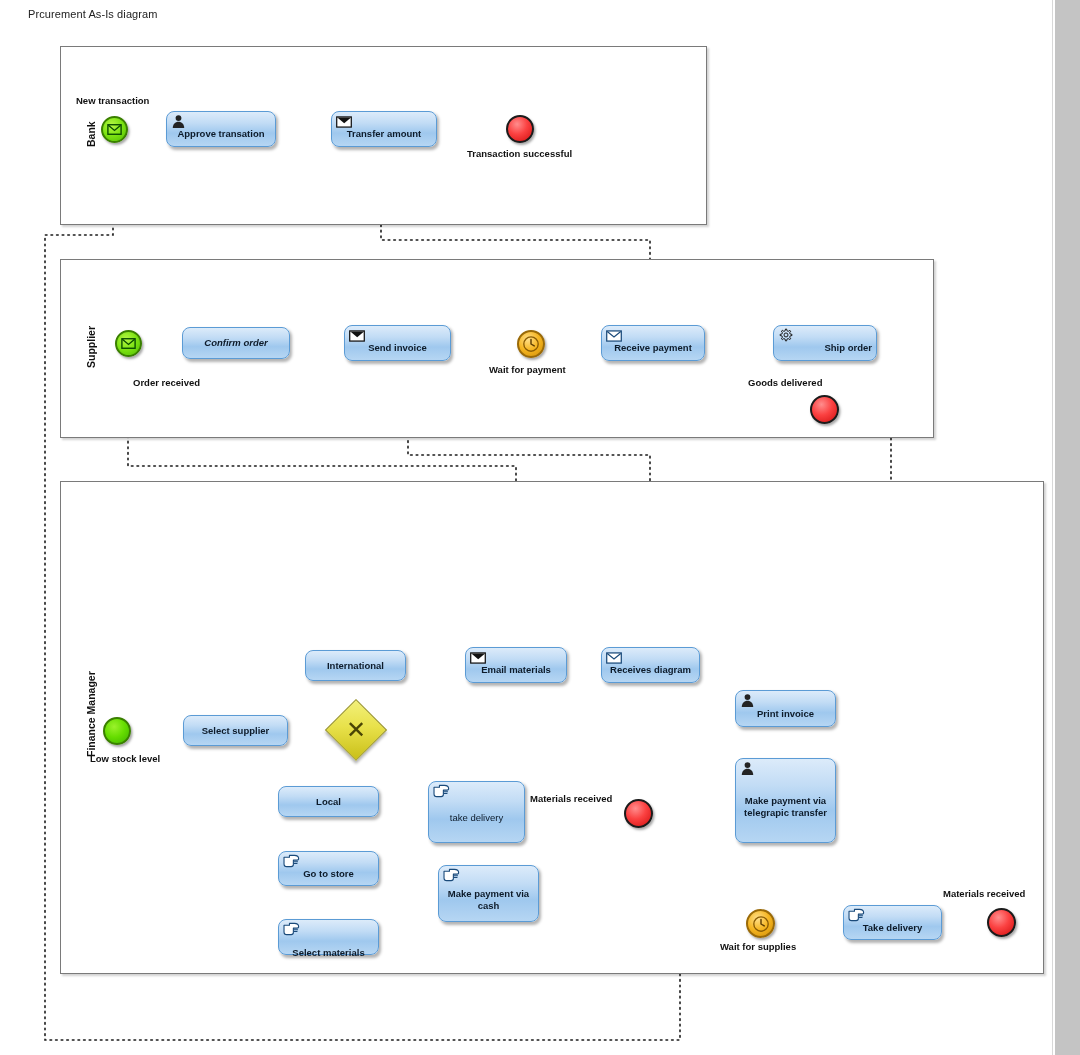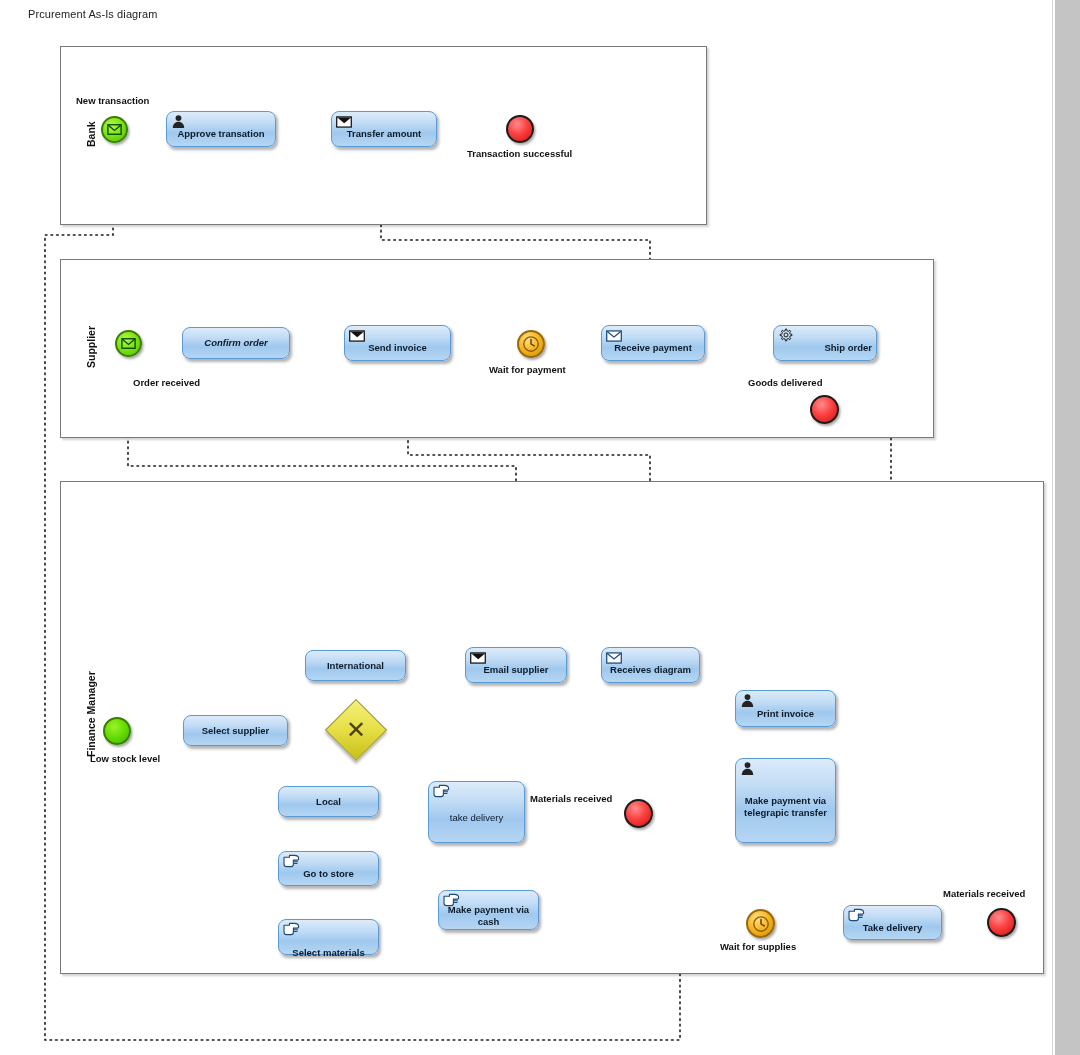--- a/index.html
+++ b/index.html
@@ -276,21 +276,21 @@
     <span class="tlabel">Local</span>
   </div>
 
   <div class="task short" style="left:465px;top:647px;width:102px;height:36px;">
     <span class="ticon">
       <svg width="16" height="12" viewBox="0 0 18 13">
         <rect x="0.8" y="0.8" width="16.4" height="11.4" fill="#ffffff" stroke="#111" stroke-width="1.4"></rect>
         <path d="M1.5,1.5 L17,1.5 L9.2,8 z" fill="#111"></path>
       </svg>
     </span>
-    <span class="tlabel">Email supplier</span>
+    <span class="tlabel">Email materials</span>
   </div>
 
   <div class="task short" style="left:601px;top:647px;width:99px;height:36px;">
     <span class="ticon">
       <svg width="16" height="12" viewBox="0 0 18 13">
         <rect x="0.8" y="0.8" width="16.4" height="11.4" fill="#ffffff" stroke="#1a4a7a" stroke-width="1.4"></rect>
         <path d="M1.4,1.4 L9,7.6 L16.6,1.4" fill="none" stroke="#1a4a7a" stroke-width="1.3"></path>
       </svg>
     </span>
     <span class="tlabel">Receives diagram</span>
@@ -356,21 +356,21 @@
       <svg width="17" height="14" viewBox="0 0 20 16">
         <path d="M1.2,6.4 L1.2,3.6 L7.6,3.6 L7.6,1.4 L13.4,1.4 C16.6,1.4 18.4,3.2 18.4,5.4
                  C18.4,6.4 17.6,7 16.6,7 L12.2,7 L12.2,12.2 C12.2,13.6 11.2,14.6 9.6,14.6
                  L4.4,14.6 C2.6,14.6 1.2,13.2 1.2,11.4 z" fill="#ffffff" stroke="#1a4a7a" stroke-width="1.3" stroke-linejoin="round"></path>
         <path d="M12.6,9 L17.6,9 M12.6,11 L17,11" stroke="#1a4a7a" stroke-width="1.2"></path>
       </svg>
     </span>
     <span class="tlabel">Select materials</span>
   </div>
 
-  <div class="task tall" style="left:438px;top:890px;width:101px;height:40px;">
+  <div class="task tall" style="left:438px;top:865px;width:101px;height:57px;">
     <span class="ticon">
       <svg width="17" height="14" viewBox="0 0 20 16">
         <path d="M1.2,6.4 L1.2,3.6 L7.6,3.6 L7.6,1.4 L13.4,1.4 C16.6,1.4 18.4,3.2 18.4,5.4
                  C18.4,6.4 17.6,7 16.6,7 L12.2,7 L12.2,12.2 C12.2,13.6 11.2,14.6 9.6,14.6
                  L4.4,14.6 C2.6,14.6 1.2,13.2 1.2,11.4 z" fill="#ffffff" stroke="#1a4a7a" stroke-width="1.3" stroke-linejoin="round"></path>
         <path d="M12.6,9 L17.6,9 M12.6,11 L17,11" stroke="#1a4a7a" stroke-width="1.2"></path>
       </svg>
     </span>
     <span class="tlabel">Make payment via cash</span>
   </div>

